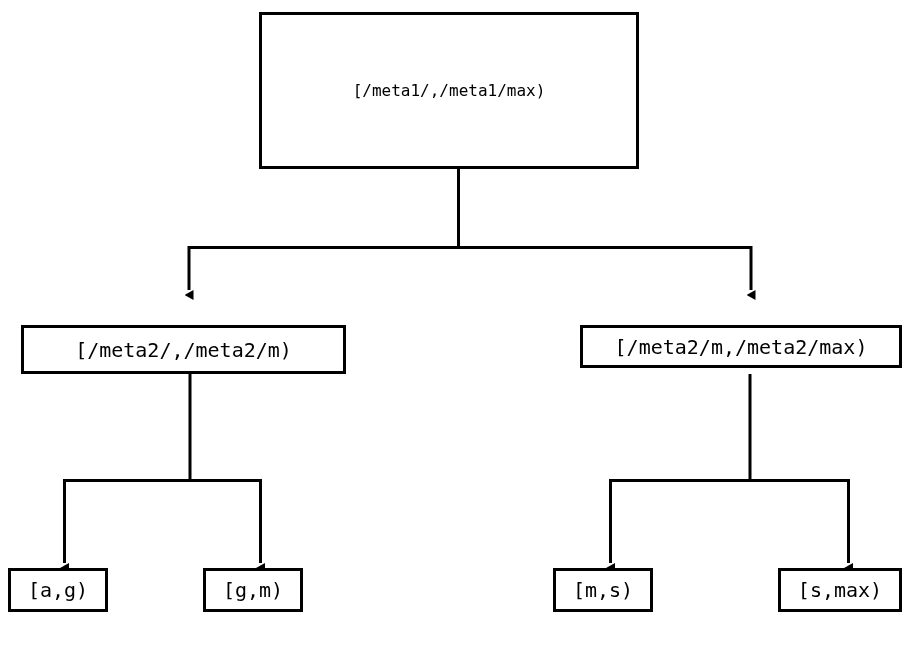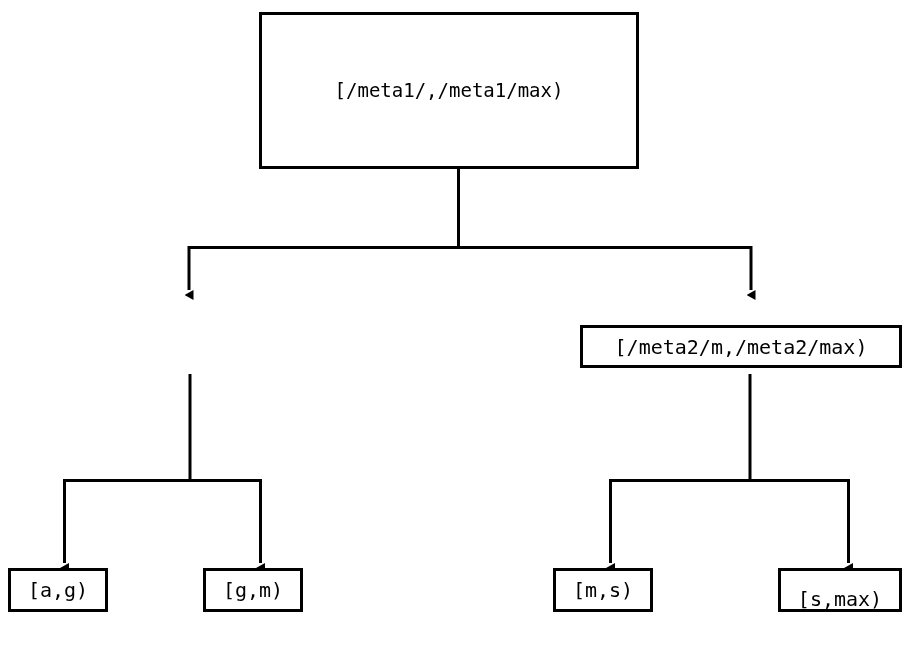--- a/index.html
+++ b/index.html
@@ -40,21 +40,21 @@
   }
   .node-label {
     display: block;
     line-height: 1;
   }
   .node-root {
     left: 259px;
     top: 12px;
     width: 380px;
     height: 157px;
-    font-size: 19px;
+    font-size: 16px;
     text-align: right;
   }
   .node-mid-left {
     left: 21px;
     top: 325px;
     width: 325px;
     height: 49px;
     font-size: 20px;
   }
   .node-mid-right {
@@ -65,21 +65,21 @@
     font-size: 20px;
   }
   .node-leaf {
     height: 44px;
     top: 568px;
     font-size: 20px;
   }
   .node-leaf-1 { left: 8px;   width: 100px; }
   .node-leaf-2 { left: 203px; width: 100px; }
   .node-leaf-3 { left: 553px; width: 100px; }
-  .node-leaf-4 { left: 778px; width: 124px; align-items: flex-end; }
+  .node-leaf-4 { left: 778px; width: 124px; }
 </style>
 </head>
 <body>
 
 <div id="diagram">
 
   <svg id="edges" viewBox="0 0 912 652" width="912" height="652" xmlns="http://www.w3.org/2000/svg">
     <defs>
       <marker id="arrowhead" markerWidth="10" markerHeight="9" refX="0" refY="4.5" orient="auto" markerUnits="userSpaceOnUse">
         <path d="M 0 0 L 10 0 L 5 9 z" fill="#000000"></path>
@@ -108,20 +108,23 @@
 
     <path d="M 610.5 479 L 610.5 563" stroke="#000000" stroke-width="3" fill="none" marker-end="url(#arrowhead)"></path>
 
     <path d="M 848.5 479 L 848.5 563" stroke="#000000" stroke-width="3" fill="none" marker-end="url(#arrowhead)"></path>
   </svg>
 
   <div class="node node-root">
     <span class="node-label">[/meta1/,/meta1/max)</span>
   </div>
 
+  <div class="node node-mid-left">
+    <span class="node-label">[/meta2/,/meta2/m)</span>
+  </div>
 
   <div class="node node-mid-right">
     <span class="node-label">[/meta2/m,/meta2/max)</span>
   </div>
 
   <div class="node node-leaf node-leaf-1">
     <span class="node-label">[a,g)</span>
   </div>
 
   <div class="node node-leaf node-leaf-3">

